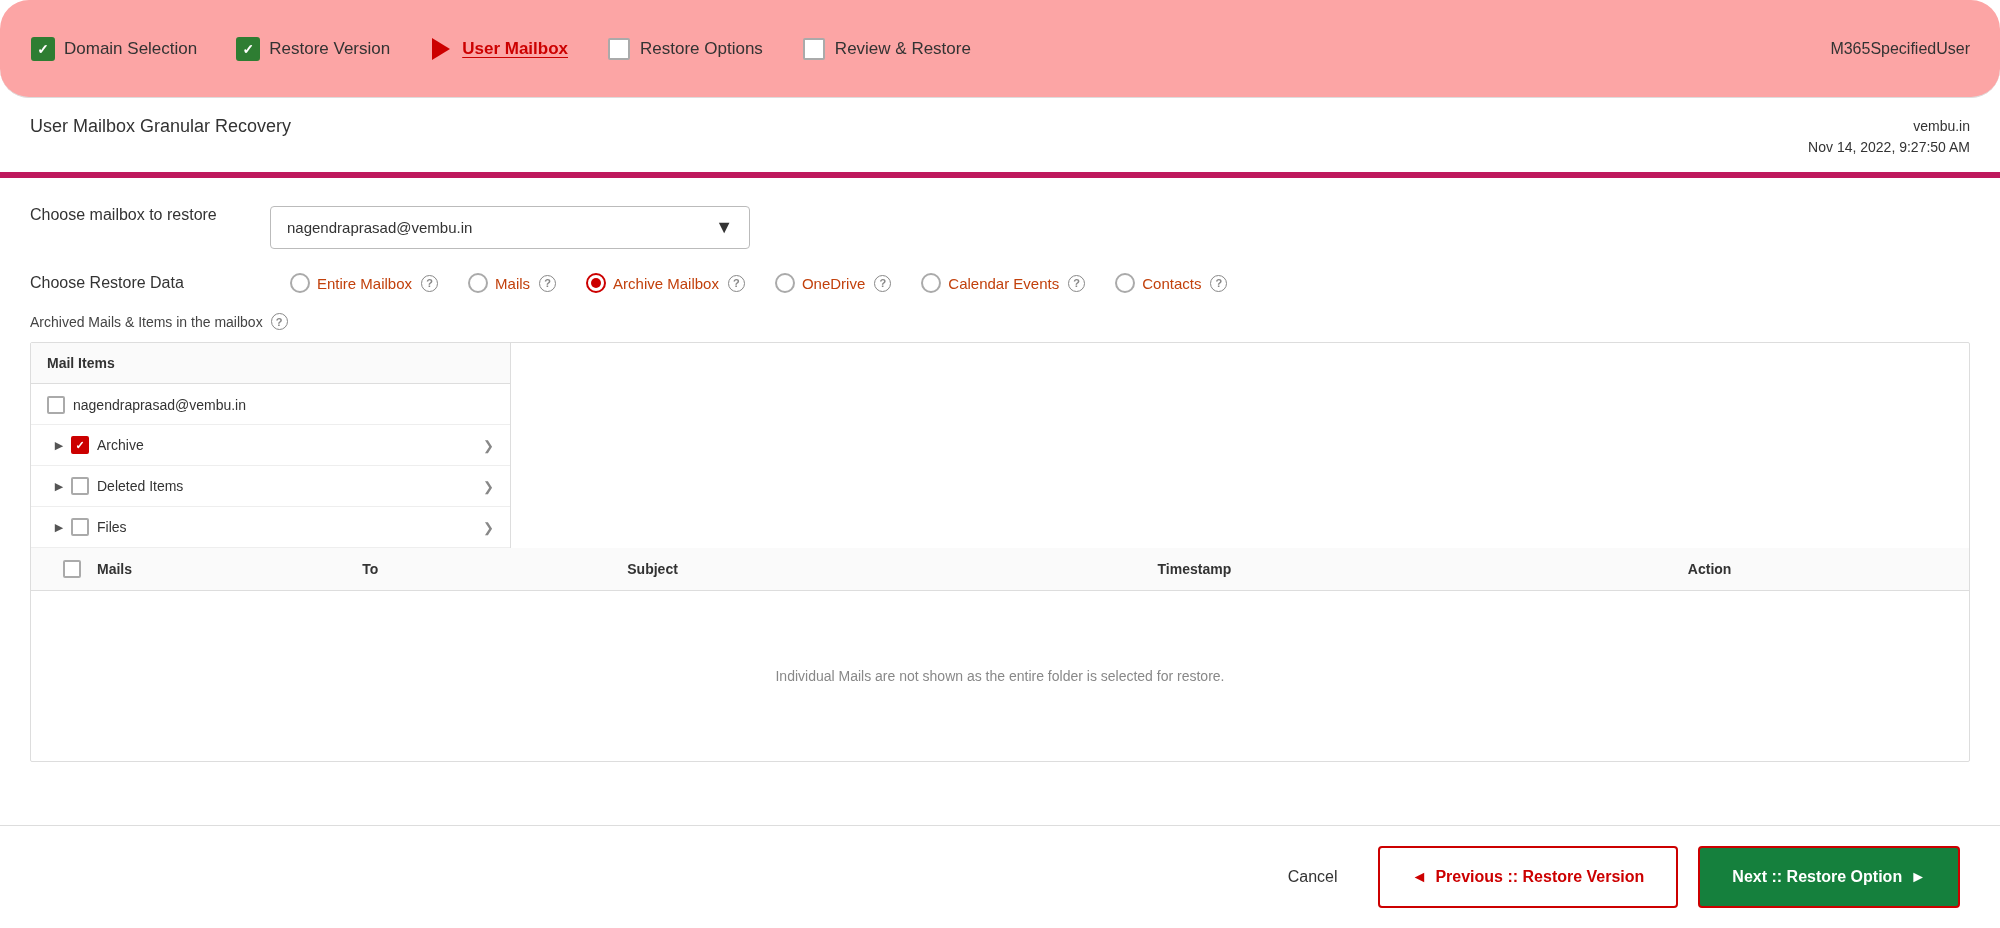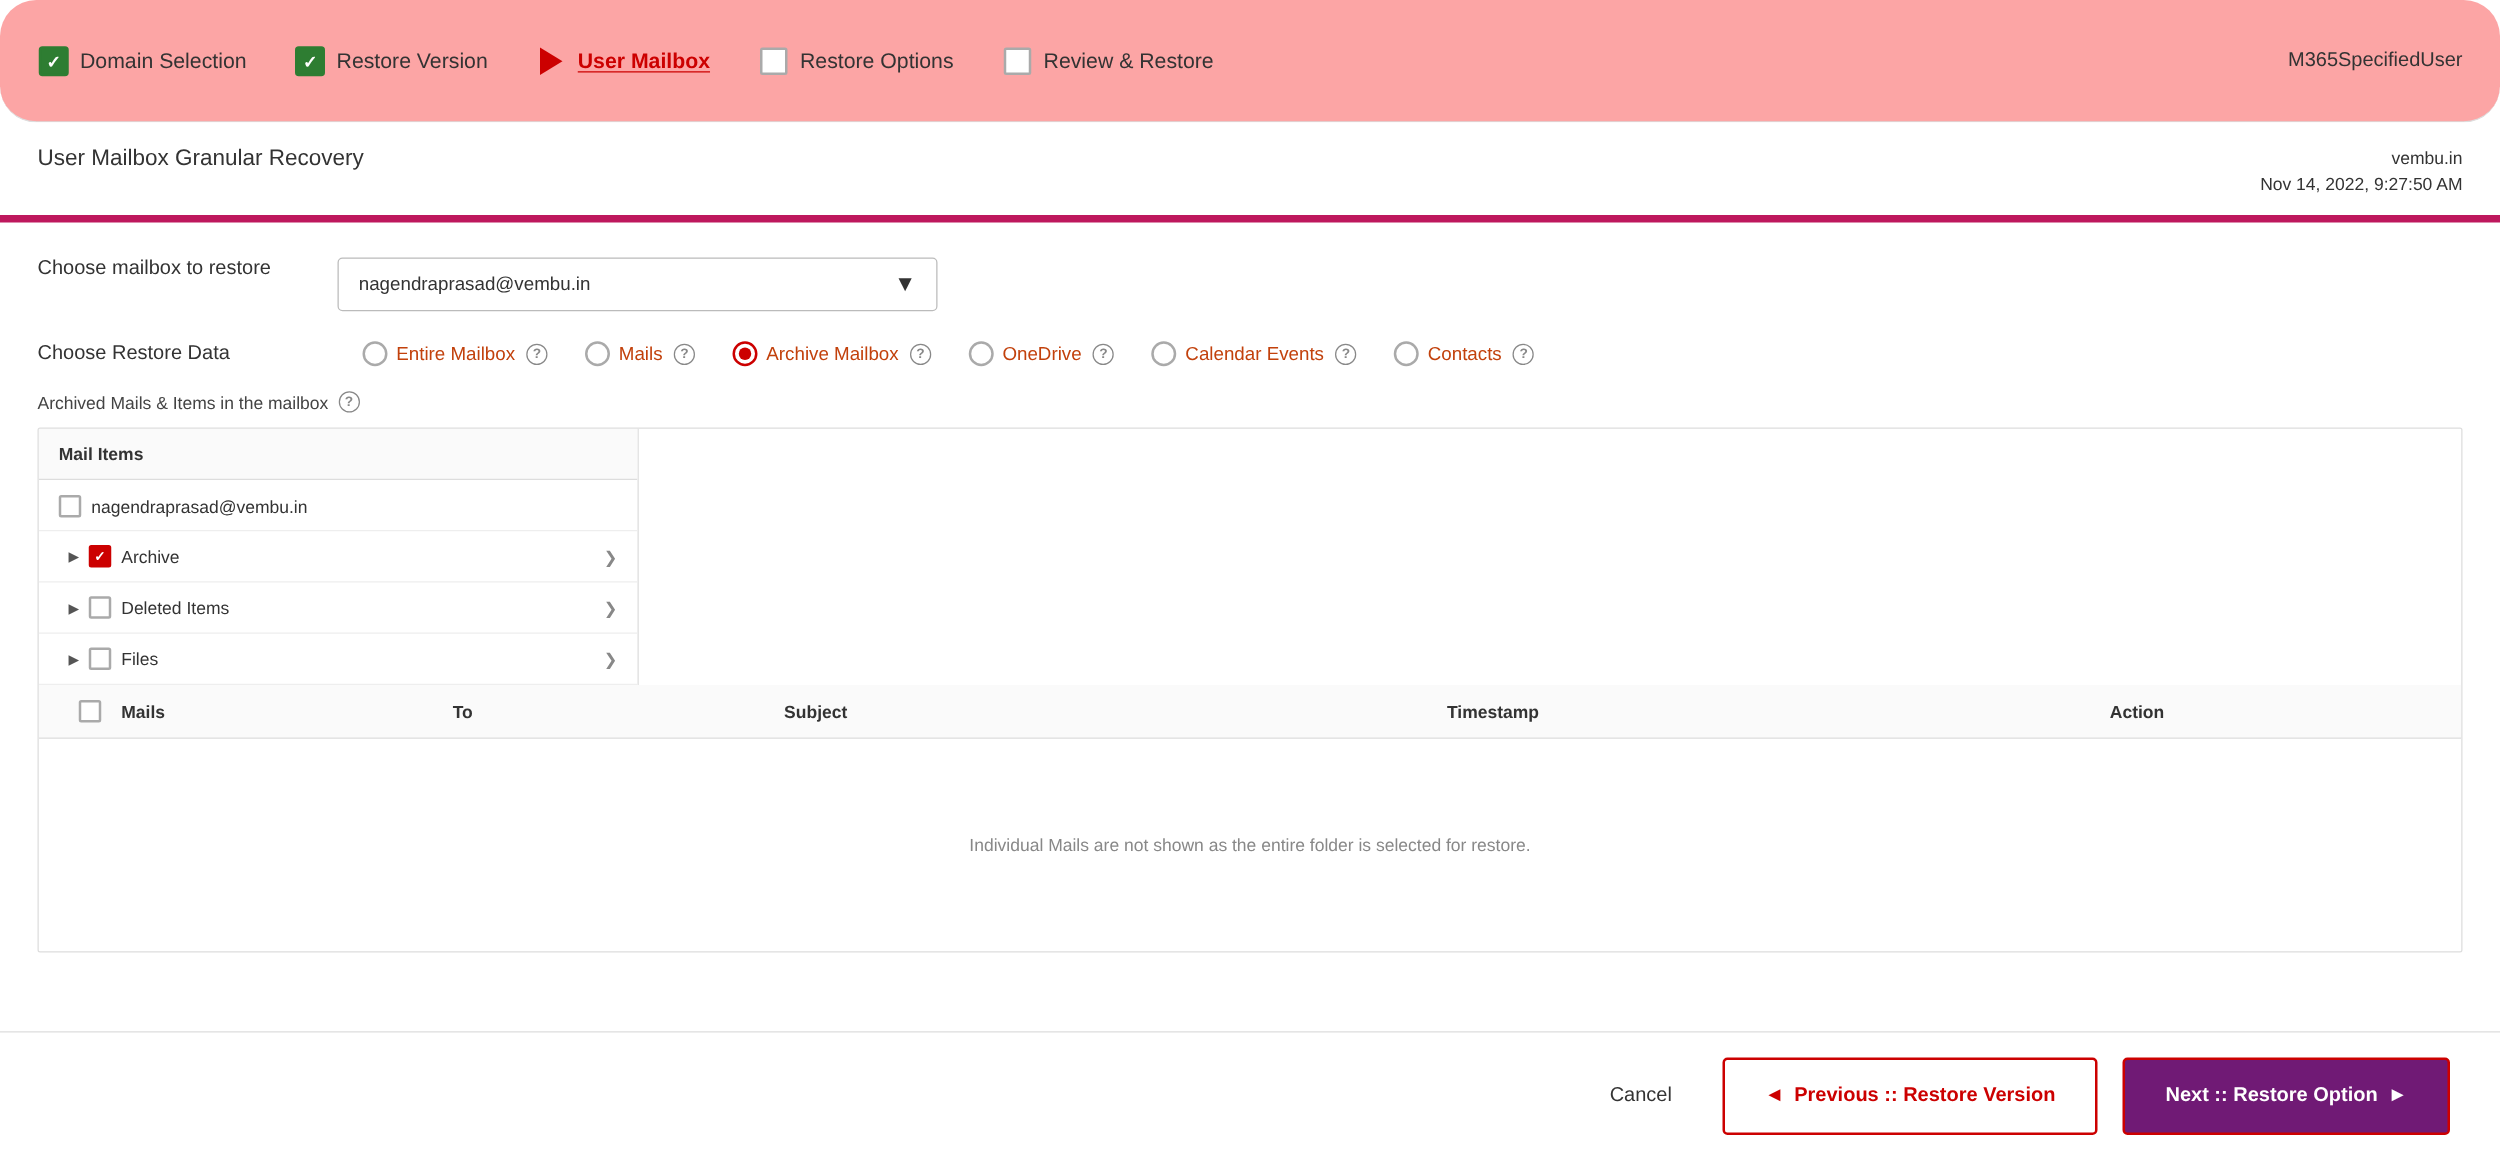--- a/index.html
+++ b/index.html
@@ -397,21 +397,21 @@
       font-weight: bold;
       padding: 14px 32px;
       border-radius: 4px;
       cursor: pointer;
       display: flex;
       align-items: center;
       gap: 8px;
       height: 62px;
     }
     .next-btn {
-      background: #701a75;
+      background: #15803d;
       border: 2px solid #c00;
       color: #fff;
       font-size: 16px;
       font-weight: bold;
       padding: 22px 32px;
       border-radius: 4px;
       cursor: pointer;
       display: flex;
       align-items: center;
       gap: 8px;

